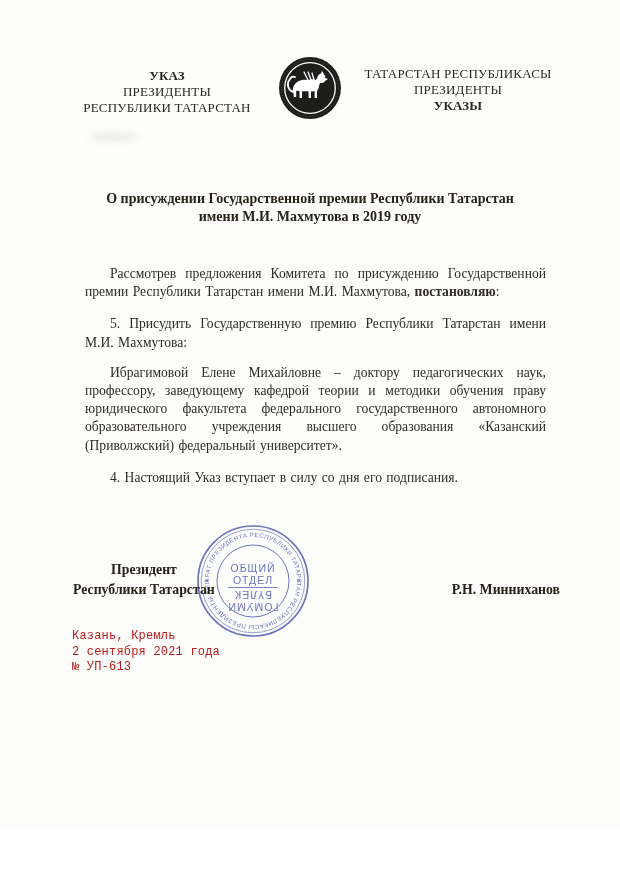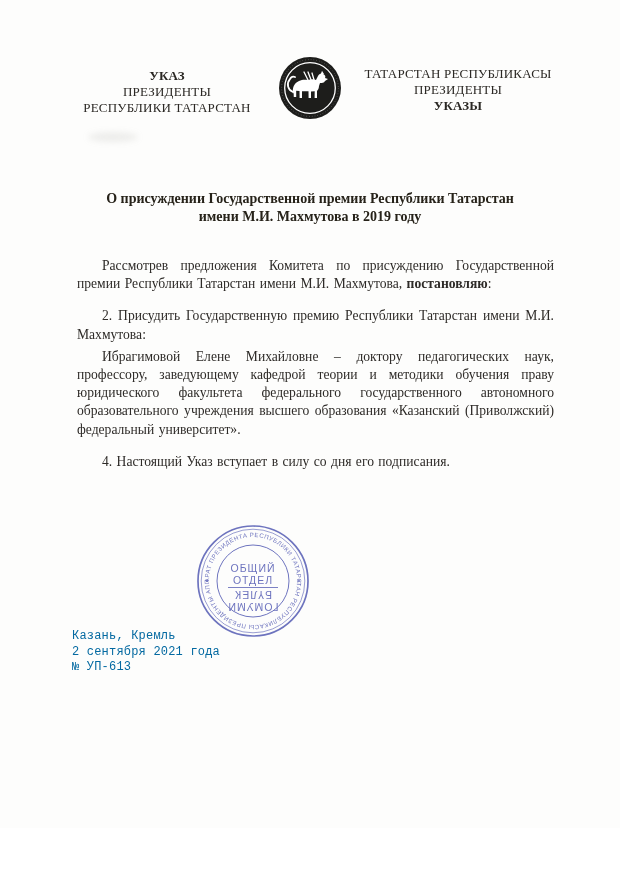--- a/index.html
+++ b/index.html
@@ -32,21 +32,21 @@
     position:absolute;left:0;top:190px;width:620px;margin:0;
     text-align:center;font-size:14px;font-weight:bold;
     line-height:17.5px;color:#262219;
   }
   
   .bodytext{
     position:absolute;left:73px;top:253px;width:485px;
     font-size:13.6px;line-height:18.2px;text-align:justify;
     color:#2e2b28;
   }
-  .bodytext p{margin:4px;text-indent:25px;word-spacing:1px;}
+  .bodytext p{margin:12px;text-indent:25px;word-spacing:1px;}
   .gap-after{margin-bottom:14px !important;}
   .gap-before{margin-top:14px !important;}
   
   .stamp{
     position:absolute;left:193px;top:521px;width:120px;height:120px;
     opacity:.88;z-index:1;
   }
   .stamp svg text{font-family:"Liberation Sans", sans-serif;}
   
   .sig{
@@ -54,21 +54,21 @@
     display:flex;justify-content:space-between;align-items:flex-end;
     font-weight:bold;font-size:13.8px;z-index:2;color:#262219;
   }
   .sig-left{line-height:20px;}
   .sig-left .ind{text-indent:38px;}
   .sig-name{line-height:20px;}
   
   .issue{
     position:absolute;left:72px;top:629px;
     font-family:"Liberation Mono", monospace;
-    font-size:12px;line-height:15.5px;color:#0369a1;
+    font-size:12px;line-height:15.5px;color:#b91c1c;
     letter-spacing:.2px;white-space:nowrap;
   }
   
   .smudge{
     position:absolute;left:88px;top:132px;width:50px;height:10px;
     background:rgba(125,120,112,.12);border-radius:50%;
     filter:blur(3px);
   }
 </style>
 </head>
@@ -119,21 +119,21 @@
     <div class="b">УКАЗЫ</div>
   </div>
 
   <h1 class="title">
     <span>О присуждении Государственной премии Республики Татарстан</span><br>
     <span>имени М.И. Махмутова в 2019 году</span>
   </h1>
 
   <div class="bodytext">
     <p class="gap-after"><span>Рассмотрев предложения Комитета по присуждению Государственной премии Республики Татарстан имени М.И. Махмутова, </span><b>постановляю</b><span>:</span></p>
-    <p>2. Присудить Государственную премию Республики Татарстан имени М.И. Махмутова:</p>
+    <p>5. Присудить Государственную премию Республики Татарстан имени М.И. Махмутова:</p>
     <p>Ибрагимовой Елене Михайловне – доктору педагогических наук, профессору, заведующему кафедрой теории и методики обучения праву юридического факультета федерального государственного автономного образовательного учреждения высшего образования «Казанский (Приволжский) федеральный университет».</p>
     <p class="gap-before">4. Настоящий Указ вступает в силу со дня его подписания.</p>
   </div>
 
   <div class="stamp">
     <svg viewBox="-60 -60 120 120" width="120" height="120" aria-hidden="true">
       <defs>
         <path id="arcTop" d="M -44 0 A 44 44 0 0 1 44 0"></path>
         <path id="arcBottom" d="M 44 0 A 44 44 0 0 1 -44 0"></path>
       </defs>
@@ -155,20 +155,27 @@
         <text x="0" y="-9" font-size="10.5" text-anchor="middle" letter-spacing="1">ОБЩИЙ</text>
         <text x="0" y="2.5" font-size="10.5" text-anchor="middle" letter-spacing="1">ОТДЕЛ</text>
         <g transform="rotate(180 0 17)">
           <text x="0" y="12.5" font-size="10.5" text-anchor="middle" letter-spacing="1">ГОМУМИ</text>
           <text x="0" y="24" font-size="10.5" text-anchor="middle" letter-spacing="1">БҮЛЕК</text>
         </g>
       </g>
     </svg>
   </div>
 
+  <div class="sig">
+    <div class="sig-left">
+      <div class="ind">Президент</div>
+      <div>Республики Татарстан</div>
+    </div>
+    <div class="sig-name">Р.Н. Минниханов</div>
+  </div>
 
   <div class="issue">
     <div>Казань, Кремль</div>
     <div>2 сентября 2021 года</div>
     <div>№ УП-613</div>
   </div>
 
 </div>
 
 </body></html>

